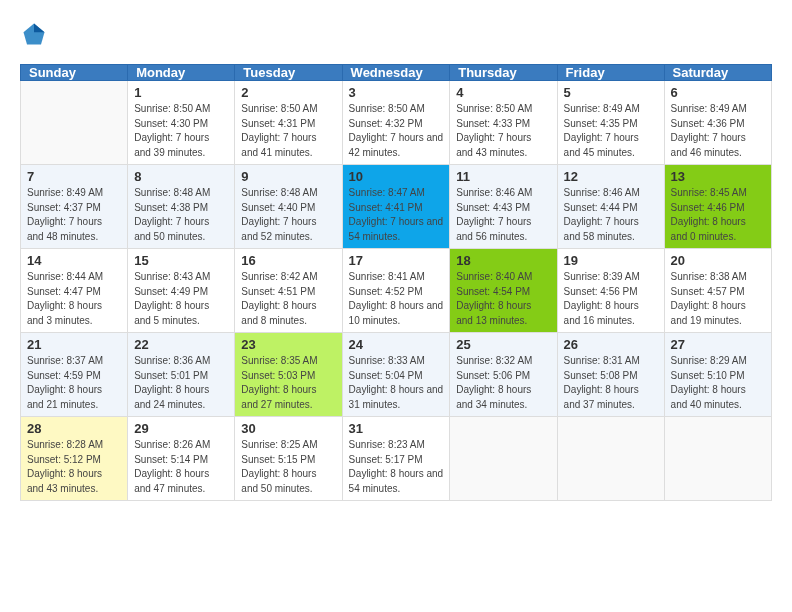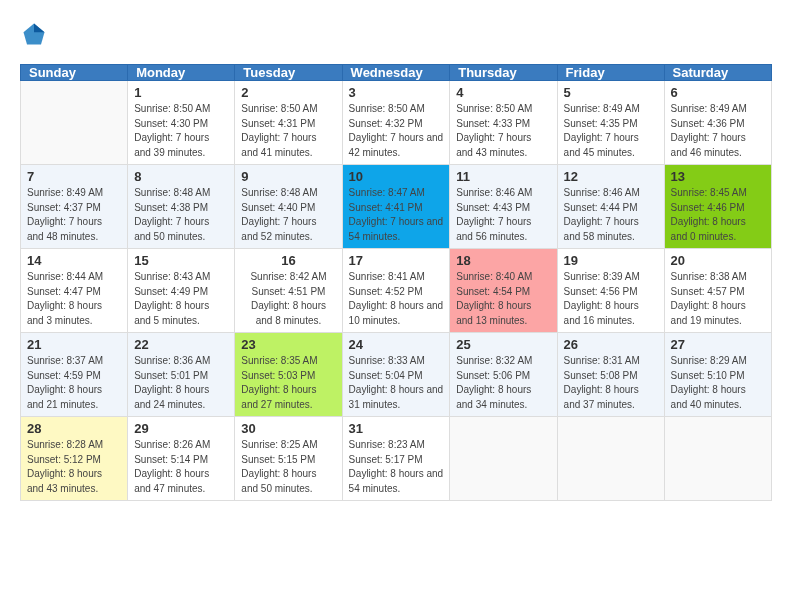--- a/index.html
+++ b/index.html
@@ -185,29 +185,29 @@
       </tr>
       <tr>
         <td style="background-color: rgb(255, 255, 255);">
           <span class="day-number">14</span>
           <div class="cell-content">Sunrise: 8:44 AM<br>Sunset: 4:47 PM<br>Daylight: 8 hours and 3 minutes.</div>
         </td>
         <td style="background-color: rgb(255, 255, 255);">
           <span class="day-number">15</span>
           <div class="cell-content">Sunrise: 8:43 AM<br>Sunset: 4:49 PM<br>Daylight: 8 hours and 5 minutes.</div>
         </td>
-        <td style="background-color: rgb(255, 255, 255); text-align: center;">
+        <td style="background-color: rgb(255, 255, 255);">
           <span class="day-number">16</span>
           <div class="cell-content">Sunrise: 8:42 AM<br>Sunset: 4:51 PM<br>Daylight: 8 hours and 8 minutes.</div>
         </td>
         <td style="background-color: rgb(255, 255, 255);">
           <span class="day-number">17</span>
           <div class="cell-content">Sunrise: 8:41 AM<br>Sunset: 4:52 PM<br>Daylight: 8 hours and 10 minutes.</div>
         </td>
-        <td style="background-color: #fca5a5; margin-left: 20px;">
+        <td style="background-color: #84cc16; margin-left: 20px;">
           <span class="day-number">18</span>
           <div class="cell-content">Sunrise: 8:40 AM<br>Sunset: 4:54 PM<br>Daylight: 8 hours and 13 minutes.</div>
         </td>
         <td style="background-color: rgb(255, 255, 255);">
           <span class="day-number">19</span>
           <div class="cell-content">Sunrise: 8:39 AM<br>Sunset: 4:56 PM<br>Daylight: 8 hours and 16 minutes.</div>
         </td>
         <td style="background-color: rgb(255, 255, 255);">
           <span class="day-number">20</span>
           <div class="cell-content">Sunrise: 8:38 AM<br>Sunset: 4:57 PM<br>Daylight: 8 hours and 19 minutes.</div>

